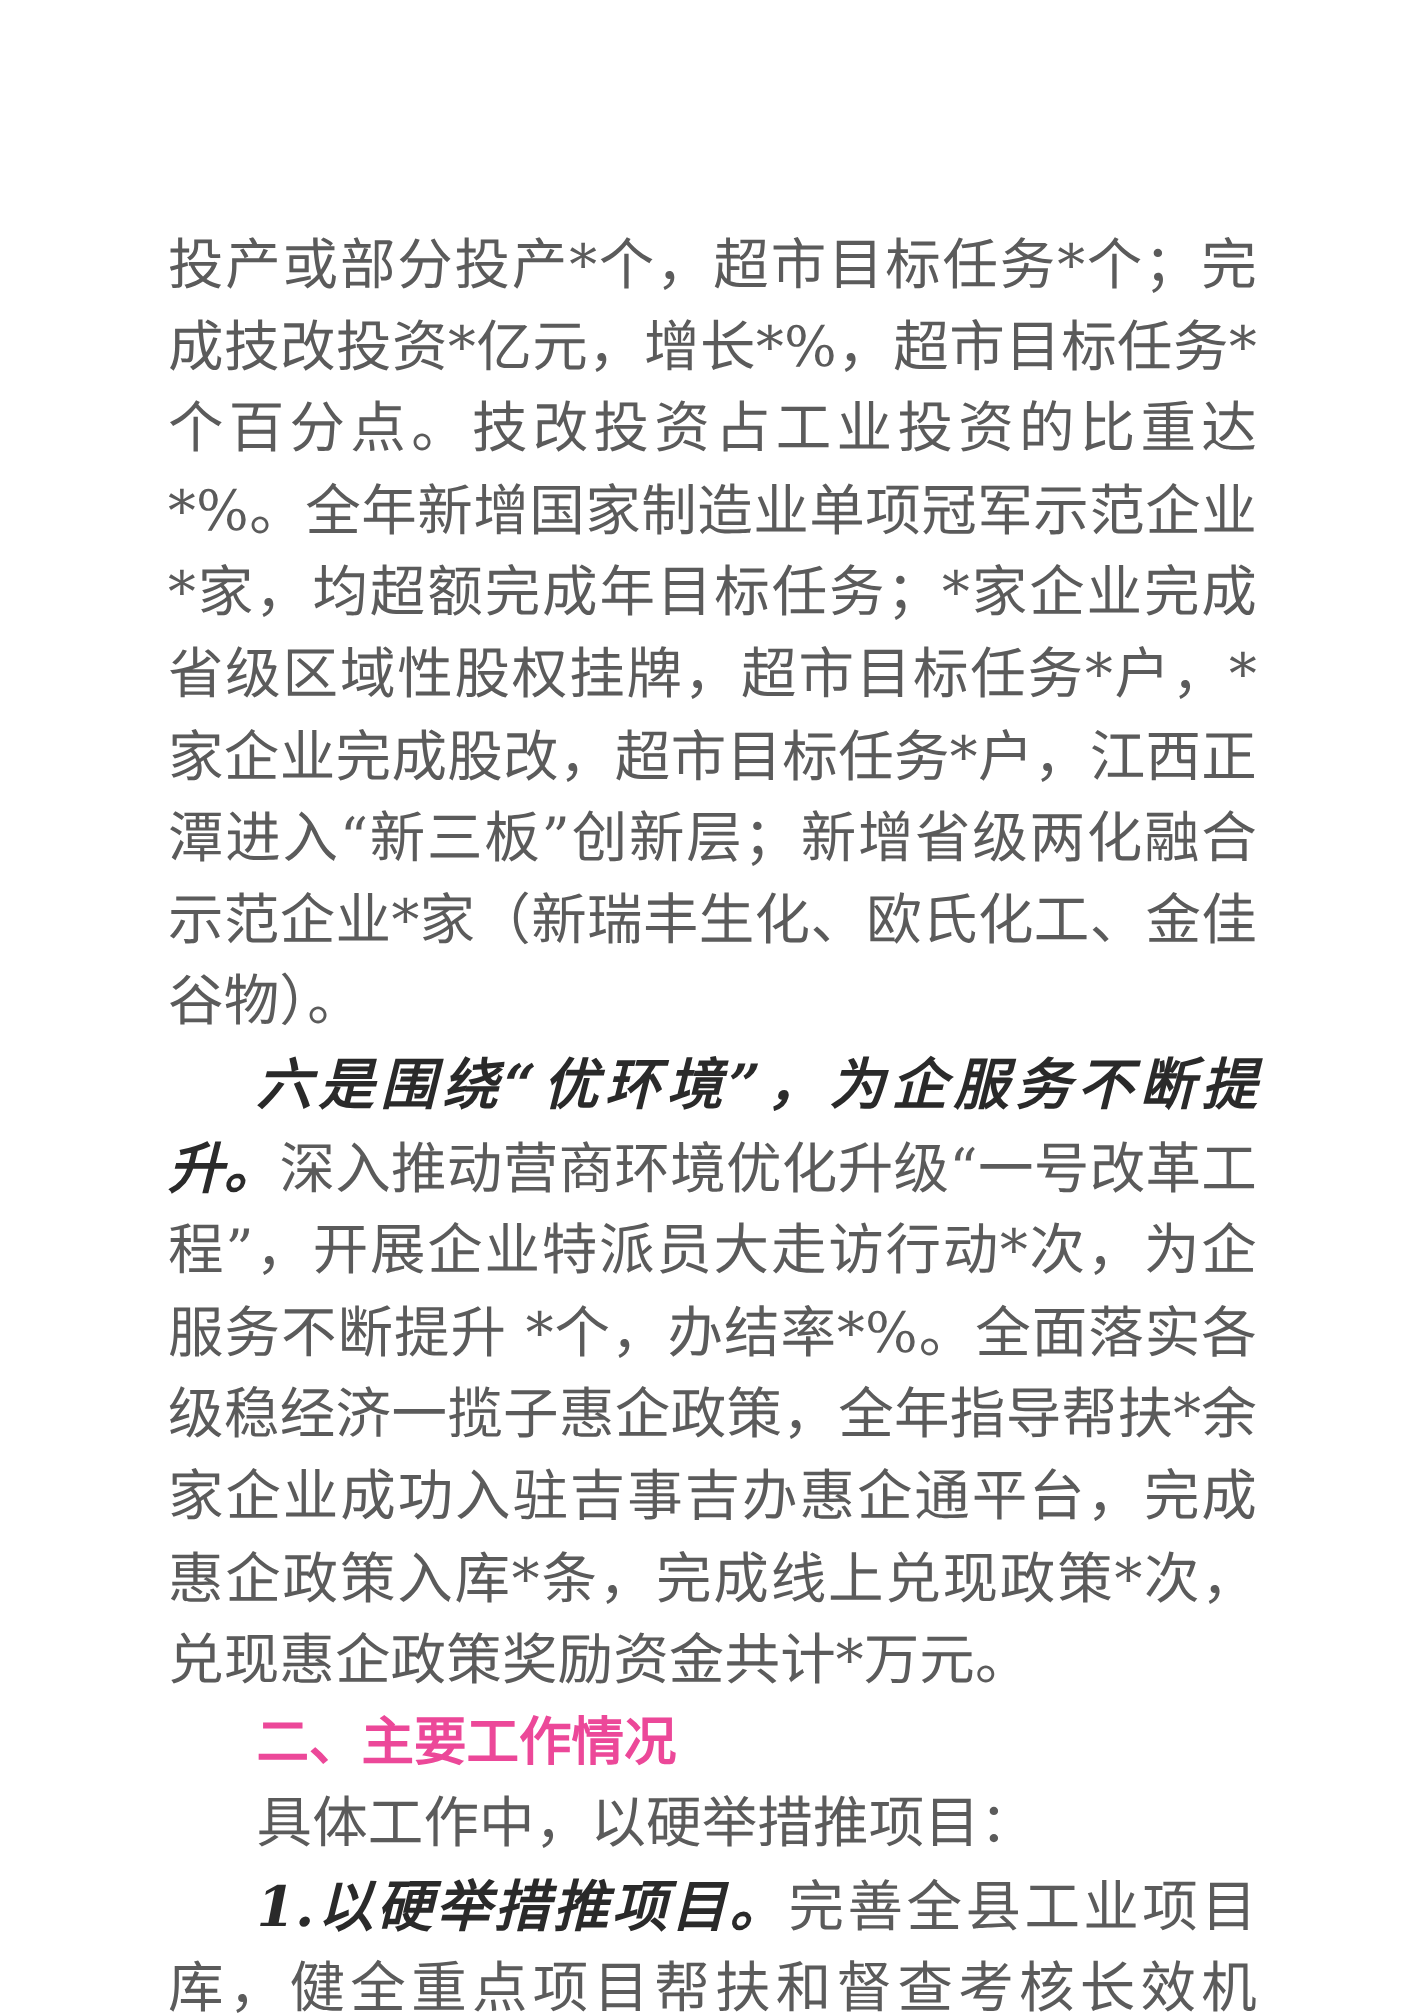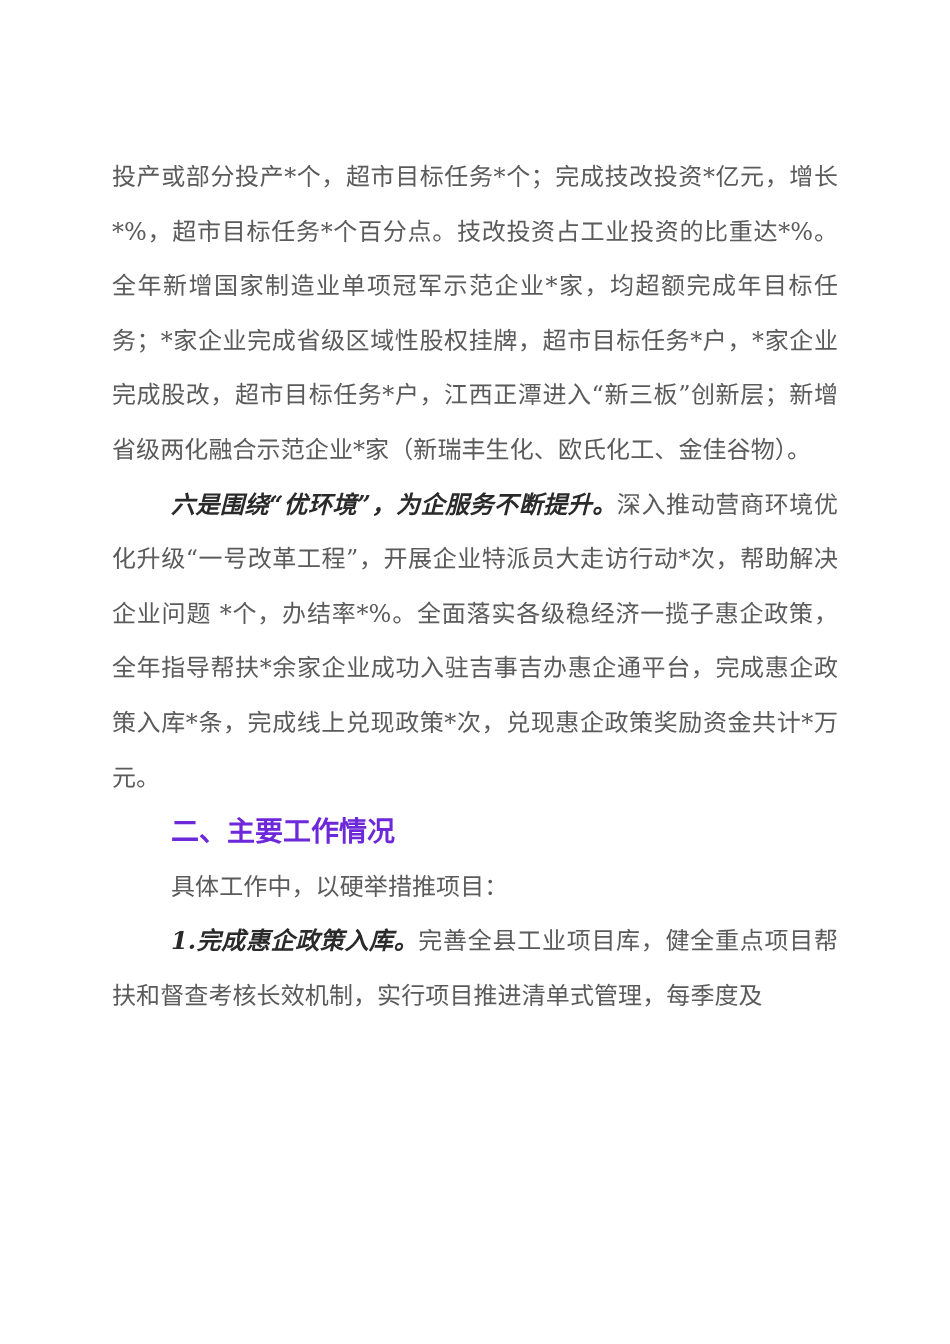--- a/index.html
+++ b/index.html
@@ -22,21 +22,21 @@
   .doc-body {
     position: absolute;
     left: 112px;
     top: 150px;
     width: 726px;
   }
 
   
   .para {
     font-family: "DejaVu Serif", "Liberation Serif", serif;
-    font-size: 24px;
+    font-size: 37px;
     line-height: 54.6px;
     color: #5b5b5b;
     text-align: justify;
     text-justify: inter-character;
     text-align-last: left;
     margin: 0;
     letter-spacing: 0.1px;
     -webkit-font-smoothing: antialiased;
   }
 
@@ -54,46 +54,46 @@
   .b {
     font-weight: 700;
     color: #2a2a2a;
     letter-spacing: 0px;
     font-style: italic;
   }
 
   
   .heading {
     font-family: "DejaVu Serif", "Liberation Serif", serif;
-    font-size: 28px;
+    font-size: 35px;
     line-height: 54.6px;
-    color: #6d28d9;
+    color: #ec4899;
     font-weight: 700;
     text-indent: 59px;
     text-align: left;
     margin: 0;
   }
 
   
   .num {
     font-family: "DejaVu Serif", "Liberation Serif", serif;
     font-weight: 700;
   }
 </style>
 </head>
 <body>
 
 <div class="page">
   <div class="doc-body">
 
     <p class="para cont">投产或部分投产*个，超市目标任务*个；完成技改投资*亿元，增长*%，超市目标任务*个百分点。技改投资占工业投资的比重达*%。全年新增国家制造业单项冠军示范企业*家，均超额完成年目标任务；*家企业完成省级区域性股权挂牌，超市目标任务*户，*家企业完成股改，超市目标任务*户，江西正潭进入“新三板”创新层；新增省级两化融合示范企业*家（新瑞丰生化、欧氏化工、金佳谷物）。</p>
 
-    <p class="para indent"><span class="b">六是围绕“优环境”，为企服务不断提升。</span><span>深入推动营商环境优化升级“一号改革工程”，开展企业特派员大走访行动*次，帮助解决企业问题 *个，办结率*%。全面落实各级稳经济一揽子惠企政策，全年指导帮扶*余家企业成功入驻吉事吉办惠企通平台，完成惠企政策入库*条，完成线上兑现政策*次，兑现惠企政策奖励资金共计*万元。</span></p>
+    <p class="para indent"><span class="b">六是围绕“优环境”，为企服务不断提升。</span><span>深入推动营商环境优化升级“一号改革工程”，开展企业特派员大走访行动*次，为企服务不断提升 *个，办结率*%。全面落实各级稳经济一揽子惠企政策，全年指导帮扶*余家企业成功入驻吉事吉办惠企通平台，完成惠企政策入库*条，完成线上兑现政策*次，兑现惠企政策奖励资金共计*万元。</span></p>
 
     <p class="heading">二、主要工作情况</p>
 
     <p class="para indent">具体工作中，以硬举措推项目：</p>
 
 
-    <p class="para indent"><span class="b num">1.</span><span class="b">完成惠企政策入库。</span><span>完善全县工业项目库，健全重点项目帮扶和督查考核长效机制，实行项目推进清单式管理，每季度及</span></p>
+    <p class="para indent"><span class="b num">1.</span><span class="b">以硬举措推项目。</span><span>完善全县工业项目库，健全重点项目帮扶和督查考核长效机制，实行项目推进清单式管理，每季度及</span></p>
 
   </div>
 </div>
 
 </body></html>

